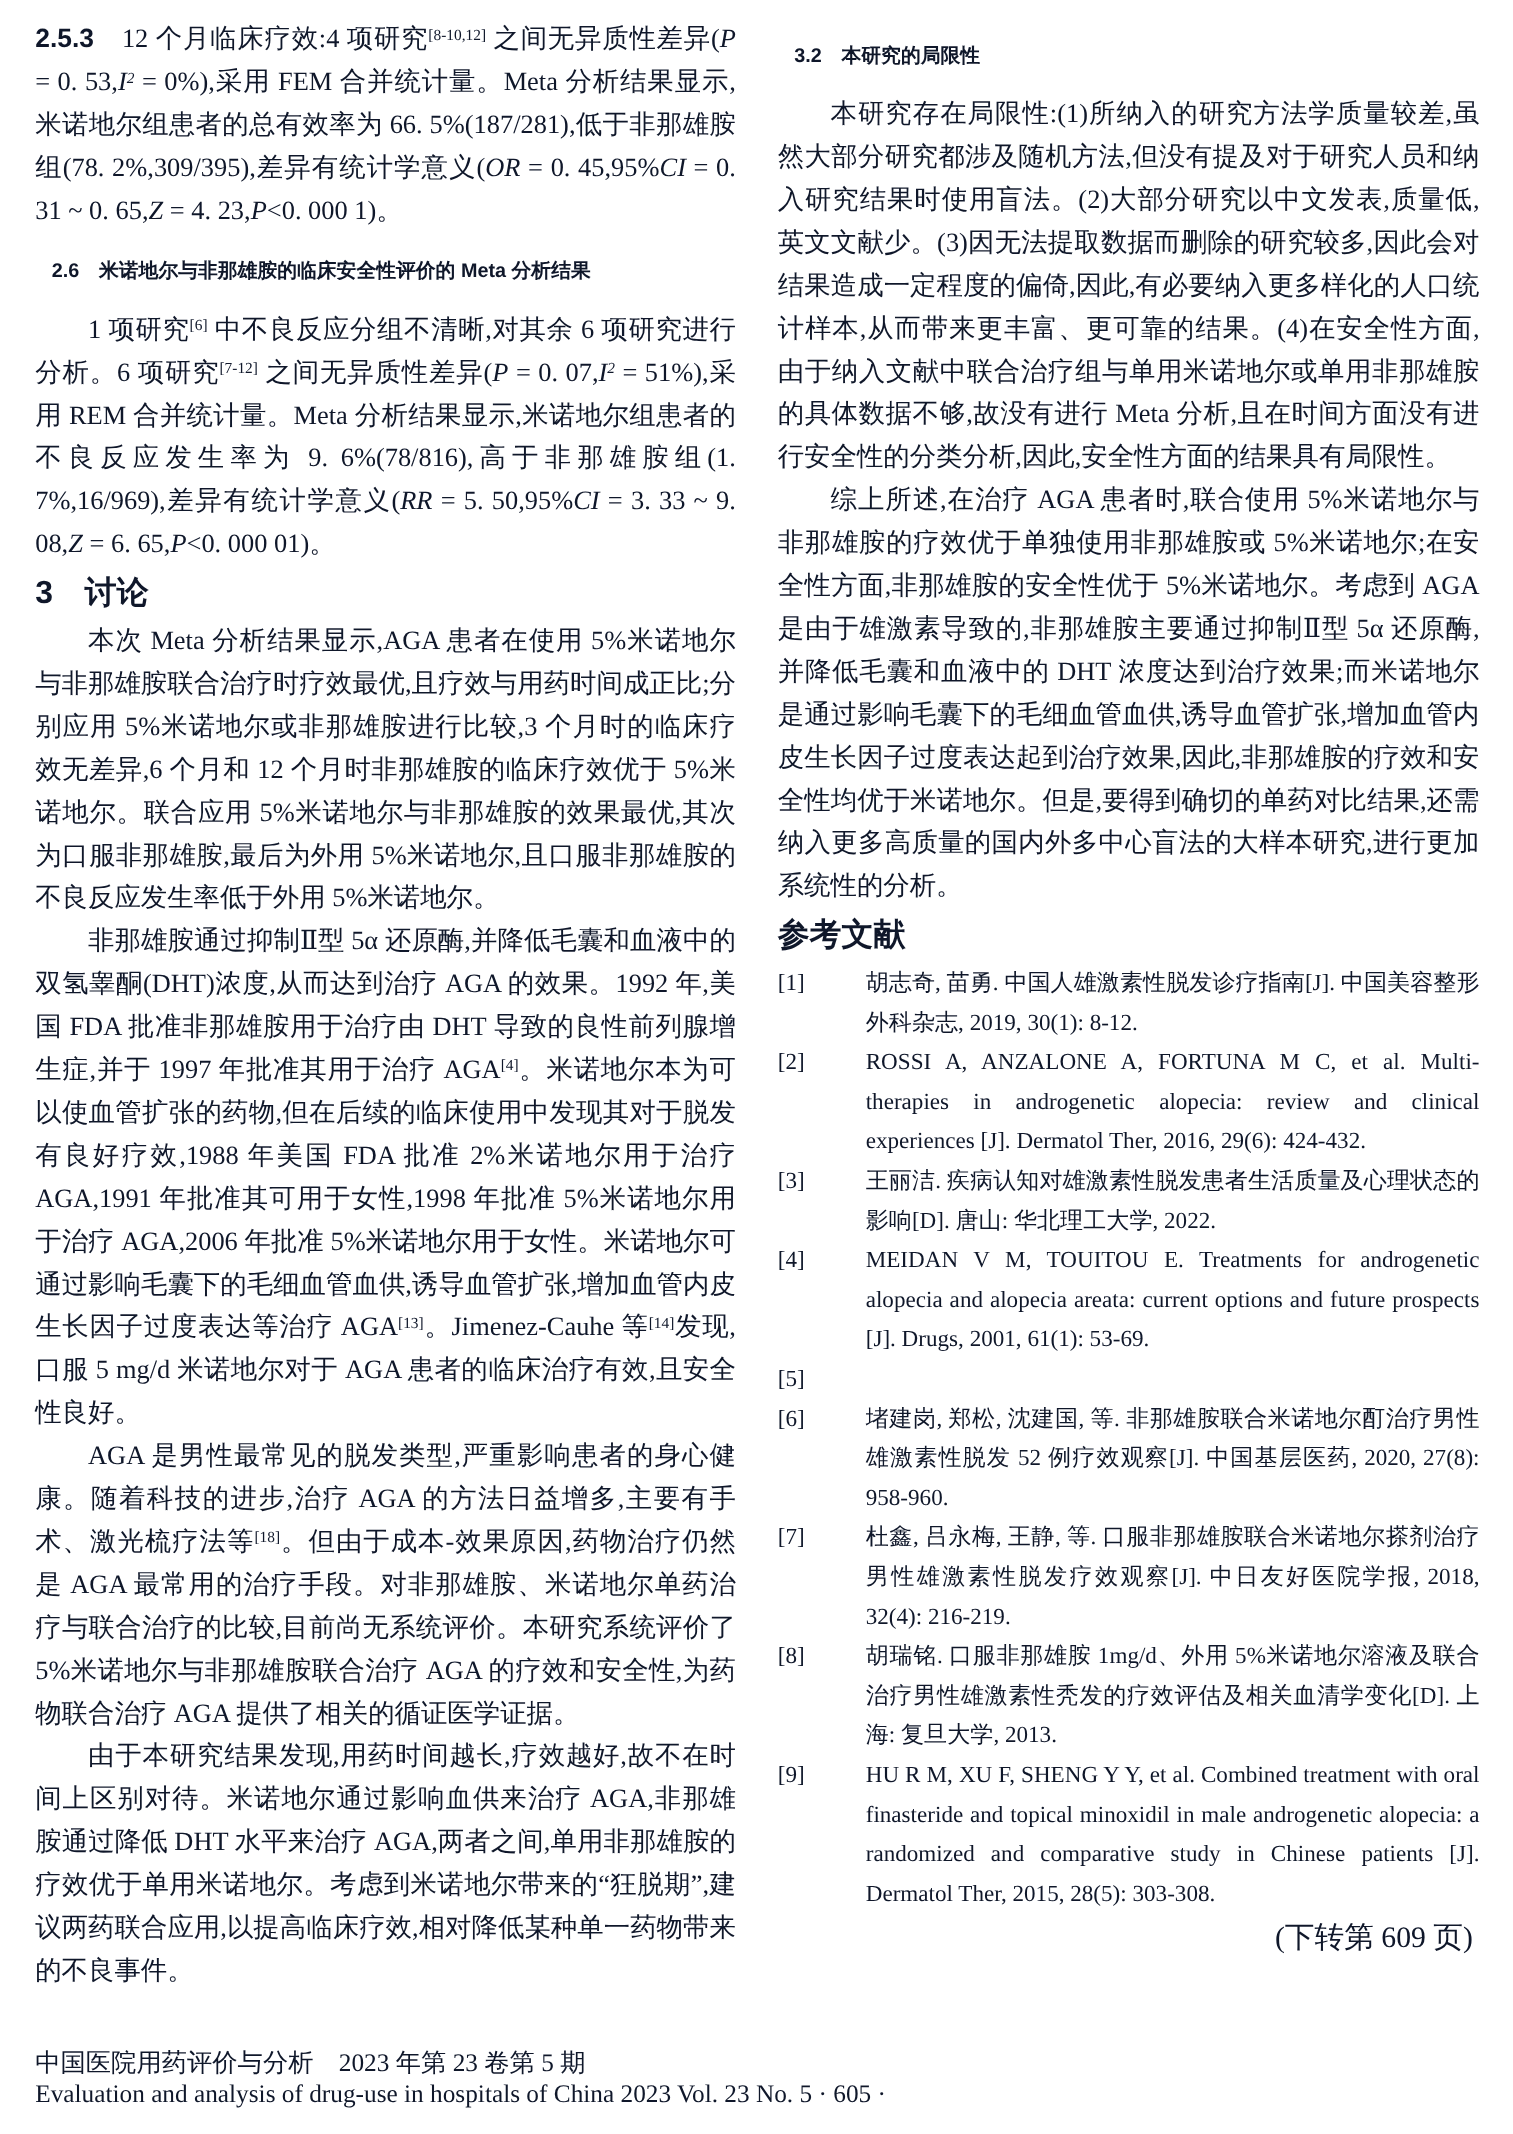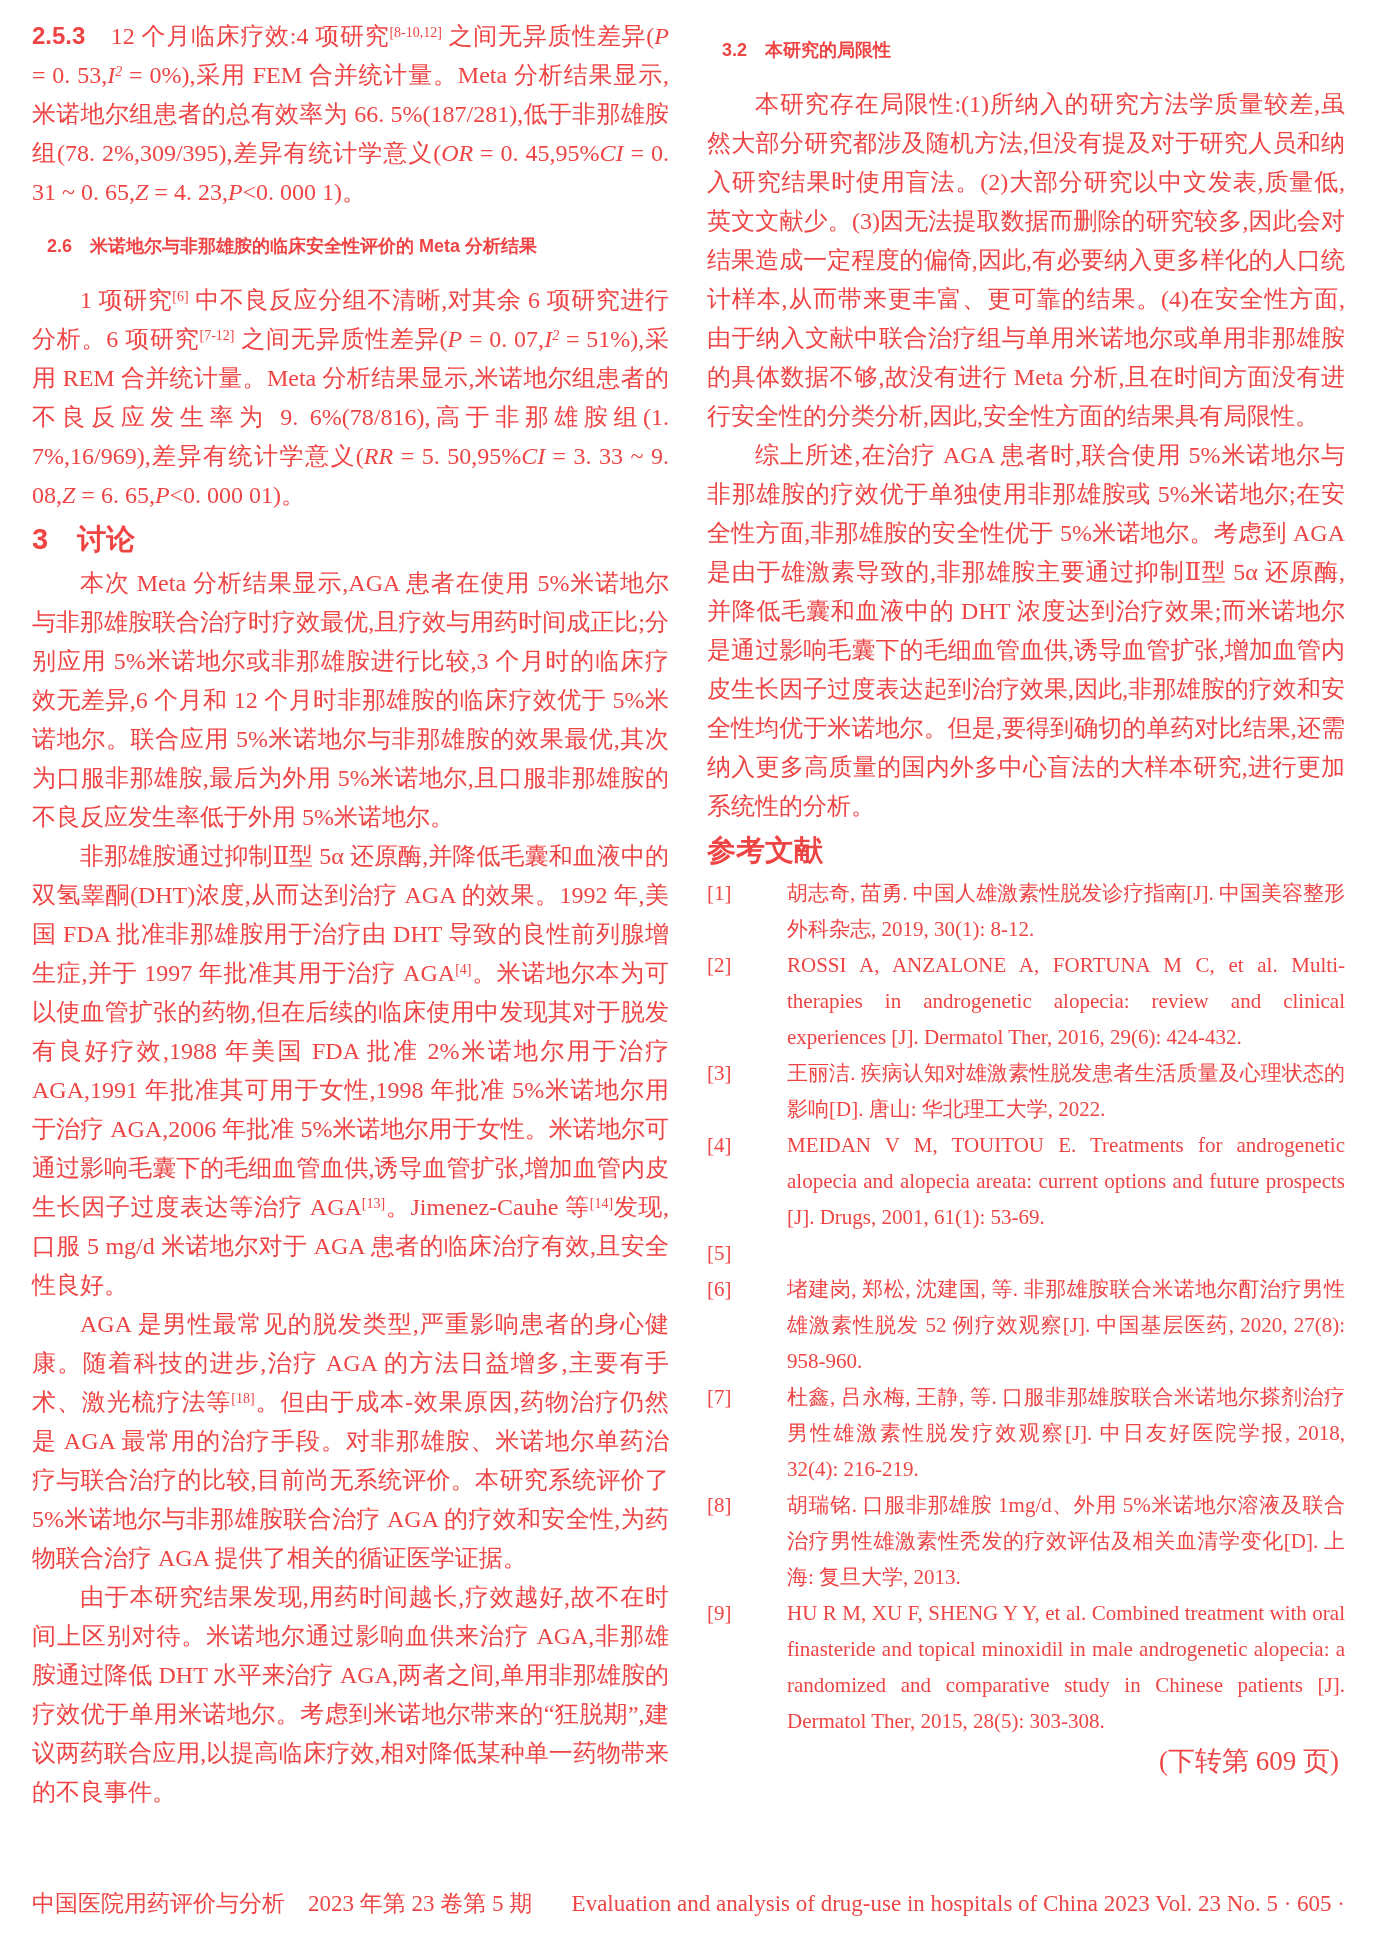--- a/index.html
+++ b/index.html
@@ -1,20 +1,20 @@
 <!DOCTYPE html>
 <html lang="zh"><head>
 <meta charset="utf-8">
 <style>
   html,body{margin:0;padding:0;background:#ffffff;}
   .page{
     position:relative;
     width:1375px;height:1940px;
     background:#ffffff;
-    color:#ef4444;
+    color:#0f172a;
     font-family:"Liberation Serif","DejaVu Serif",serif;
     overflow:hidden;
     text-decoration:underline;
   }
   .columns{
     position:absolute;top:16px;left:32px;right:30px;
     display:flex;gap:38px;
   }
   .col{width:637px;flex:none;font-size:24px;line-height:39px;}
   .col.right{width:638px;}
@@ -34,21 +34,21 @@
   .run-sup{font-size:14px;vertical-align:7px;line-height:0;}
   .run-isup{font-size:14px;vertical-align:7px;line-height:0;font-style:italic;}
   .run-bh{font-family:"Liberation Sans","DejaVu Sans",sans-serif;font-weight:700;}
   .ref{display:flex;font-size:21px;line-height:36px;}
   .ref-marker{flex:none;width:80px;}
   .ref-body{flex:1;text-align:justify;}
   .note{text-align:right;font-size:27px;line-height:40px;margin-top:2px;padding-right:6px;}
   .footer{
     position:absolute;left:32px;right:30px;bottom:22px;
     display:flex;justify-content:space-between;align-items:baseline;
-    font-size:23px;line-height:28px;
+    font-size:23px;line-height:28px;flex-direction:column;
   }
 </style>
 </head>
 <body>
 
 <div class="page">
   <div class="columns">
     <div class="col" id="left-col">
         <div class="para noindent"><span class="run-bh">2.5.3</span><span>　12 个月临床疗效:4 项研究</span><span class="run-sup">[8-10,12]</span><span> 之间无异质性差异(</span><span class="run-i">P</span><span> = 0. 53,</span><span class="run-i">I</span><span class="run-isup">2</span><span> = 0%),采用 FEM 合并统计量。Meta 分析结果显示,米诺地尔组患者的总有效率为 66. 5%(187/281),低于非那雄胺组(78. 2%,309/395),差异有统计学意义(</span><span class="run-i">OR</span><span> = 0. 45,95%</span><span class="run-i">CI</span><span> = 0. 31 ~ 0. 65,</span><span class="run-i">Z</span><span> = 4. 23,</span><span class="run-i">P</span><span>&lt;0. 000 1)。</span></div>
         <div class="h2"><span>2.6　米诺地尔与非那雄胺的临床安全性评价的 Meta 分析结果</span></div>

